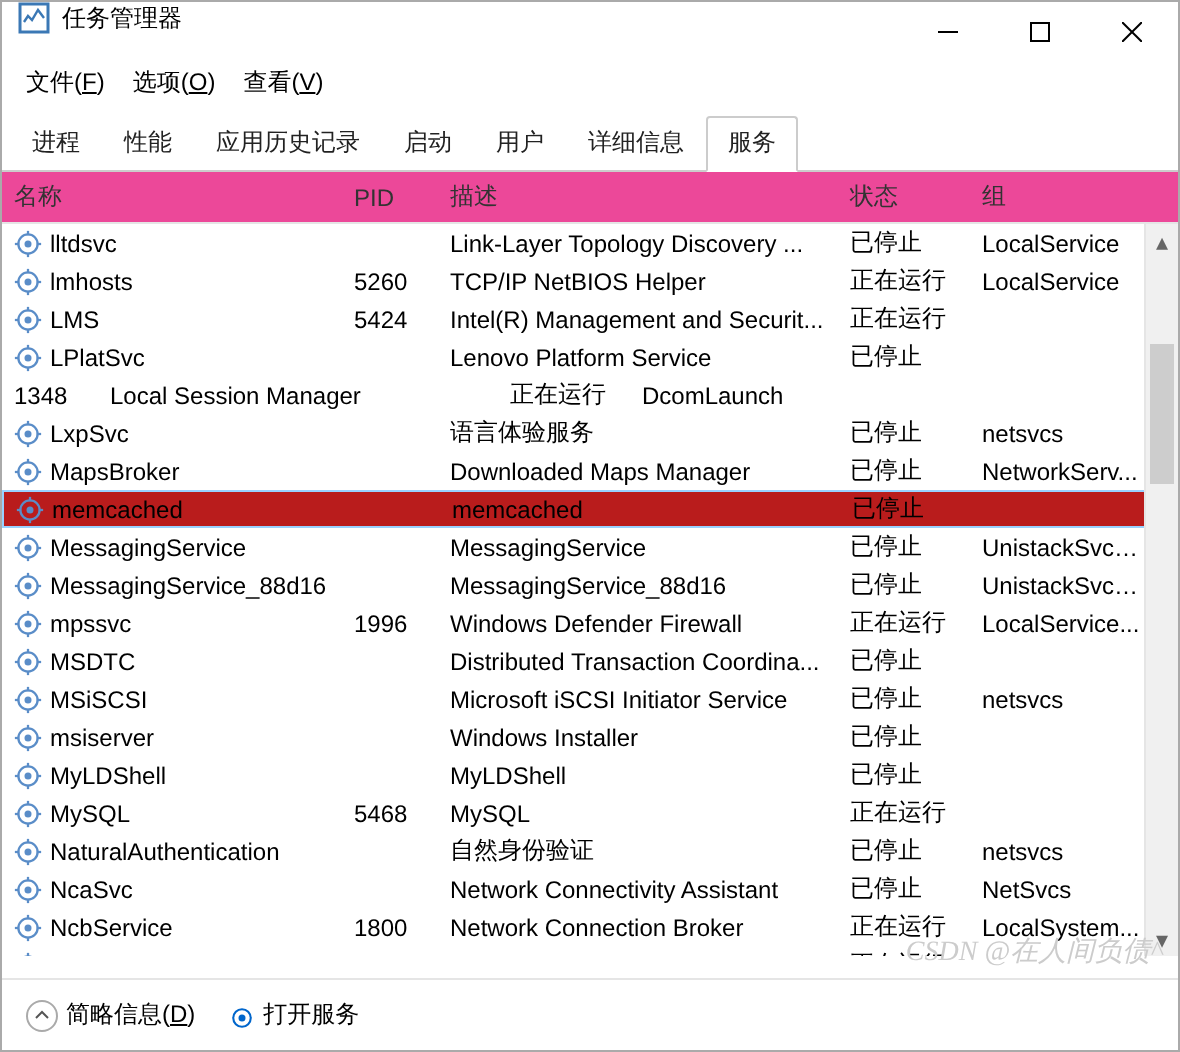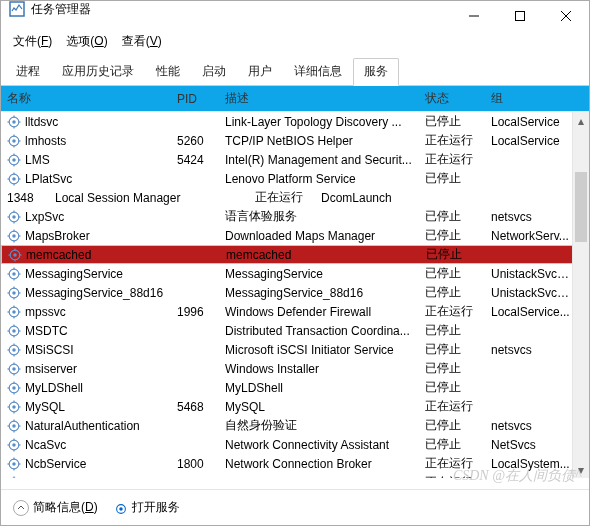--- a/index.html
+++ b/index.html
@@ -10,21 +10,21 @@
 .winbtns{display:flex;height:100%}
 .winbtn{width:46px;display:flex;align-items:center;justify-content:center;color:#333}
 .winbtn svg{width:10px;height:10px}
 .menubar{height:22px;display:flex;align-items:flex-start;padding:0 6px;gap:2px}
 .menu-item{padding:2px 6px}
 .menu-item u{text-decoration:underline}
 .tabbar{display:flex;border-bottom:1px solid #ccc;padding:4px 4px 0 4px;gap:0}
 .tab{padding:4px 10px 5px;border:1px solid transparent;position:relative;top:1px;color:#222}
 .tab.active{border:1px solid #ccc;border-bottom:1px solid #fff;background:#fff;border-radius:2px 2px 0 0}
 .table-wrap{height:392px;overflow:hidden;position:relative}
-.thead{display:flex;border-bottom:1px solid #e5e5e5;height:26px;align-items:center;background:#0ea5e9}
+.thead{display:flex;border-bottom:1px solid #e5e5e5;height:26px;align-items:center;background:#ec4899}
 .th{padding:0 6px;color:#333;font-weight:normal}
 .col-name{width:170px}
 .col-pid{width:48px;text-align:left}
 .col-desc{width:200px}
 .col-status{width:66px}
 .col-group{width:94px}
 .tbody{overflow-y:hidden}
 .row{display:flex;height:19px;align-items:center}
 .row.selected{background:#b91c1c;border:1px solid #99d1ff;height:19px}
 .cell{padding:0 6px;white-space:nowrap;overflow:hidden;text-overflow:ellipsis}
@@ -68,22 +68,22 @@
 </div>
 
 <div class="menubar">
   <span class="menu-item"><span>文件</span>(<u>F</u>)</span>
   <span class="menu-item"><span>选项</span>(<u>O</u>)</span>
   <span class="menu-item"><span>查看</span>(<u>V</u>)</span>
 </div>
 
 <div class="tabbar" id="tabbar">
     <div class="tab">进程</div>
+    <div class="tab">性能</div>
     <div class="tab">应用历史记录</div>
-    <div class="tab">性能</div>
     <div class="tab">启动</div>
     <div class="tab">用户</div>
     <div class="tab">详细信息</div>
     <div class="tab active">服务</div>
   </div>
 
 <div class="table-wrap">
   <div class="thead">
     <div class="th col-name">名称</div>
     <div class="th col-pid">PID</div>

